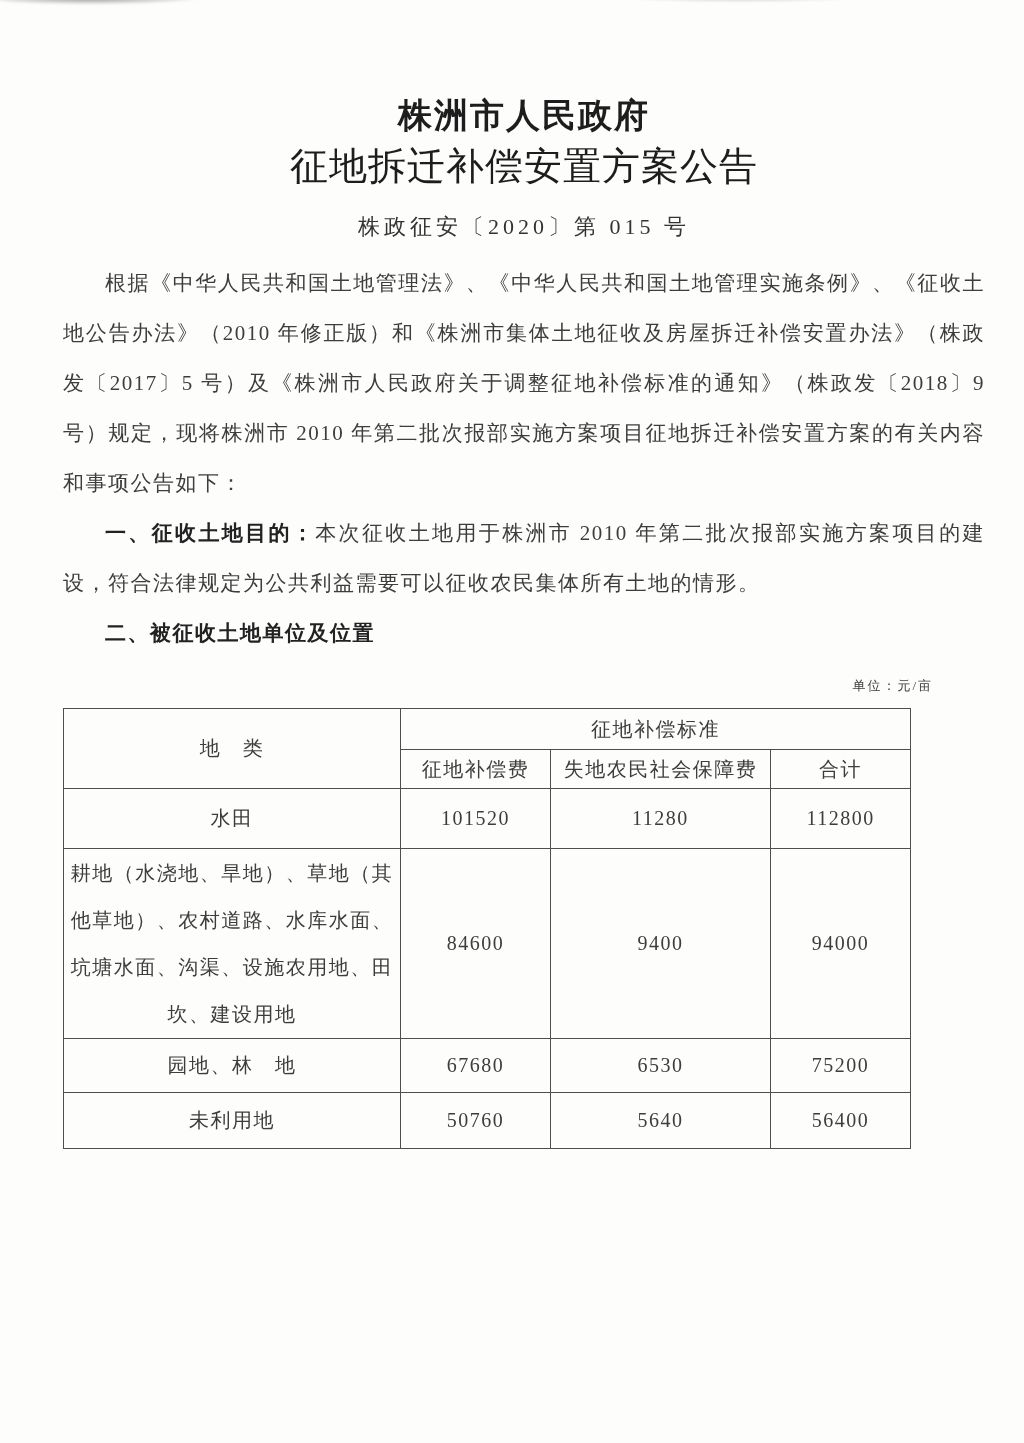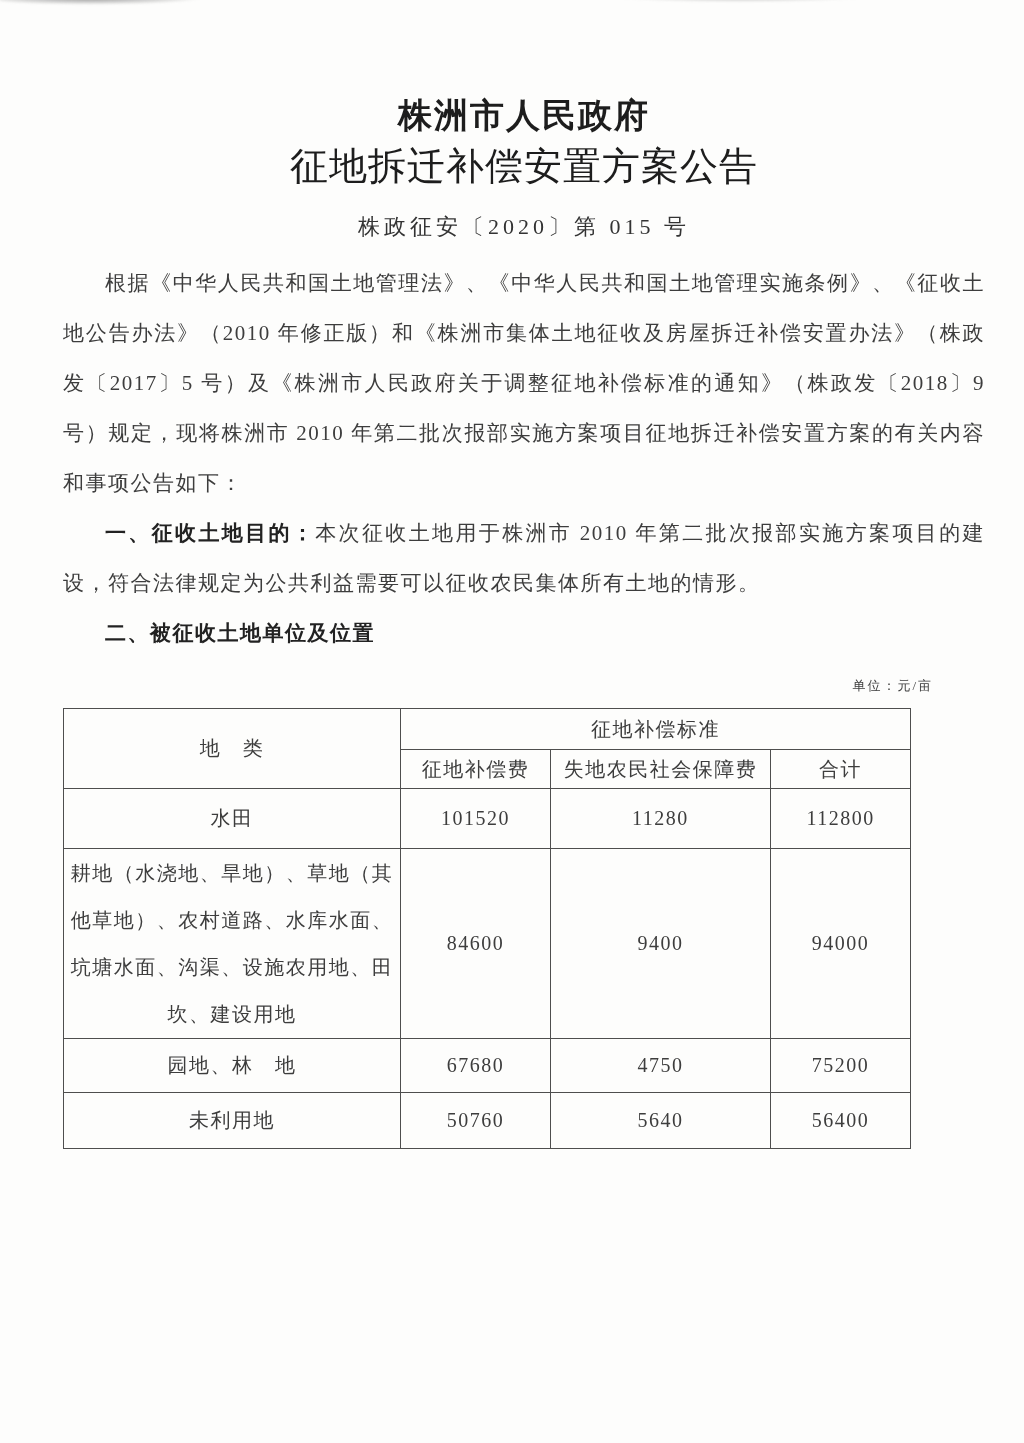--- a/index.html
+++ b/index.html
@@ -129,21 +129,21 @@
         </tr>
         <tr class="row-r1">
           <td class="land-cell-long">耕地（水浇地、旱地）、草地（其他草地）、农村道路、水库水面、坑塘水面、沟渠、设施农用地、田坎、建设用地</td>
           <td class="num-cell">84600</td>
           <td class="num-cell">9400</td>
           <td class="num-cell">94000</td>
         </tr>
         <tr class="row-r2">
           <td>园地、林　地</td>
           <td class="num-cell">67680</td>
-          <td class="num-cell">4750</td>
+          <td class="num-cell">6530</td>
           <td class="num-cell">75200</td>
         </tr>
         <tr class="row-r3">
           <td>未利用地</td>
           <td class="num-cell">50760</td>
           <td class="num-cell">5640</td>
           <td class="num-cell">56400</td>
         </tr>
       </tbody>
     </table>

